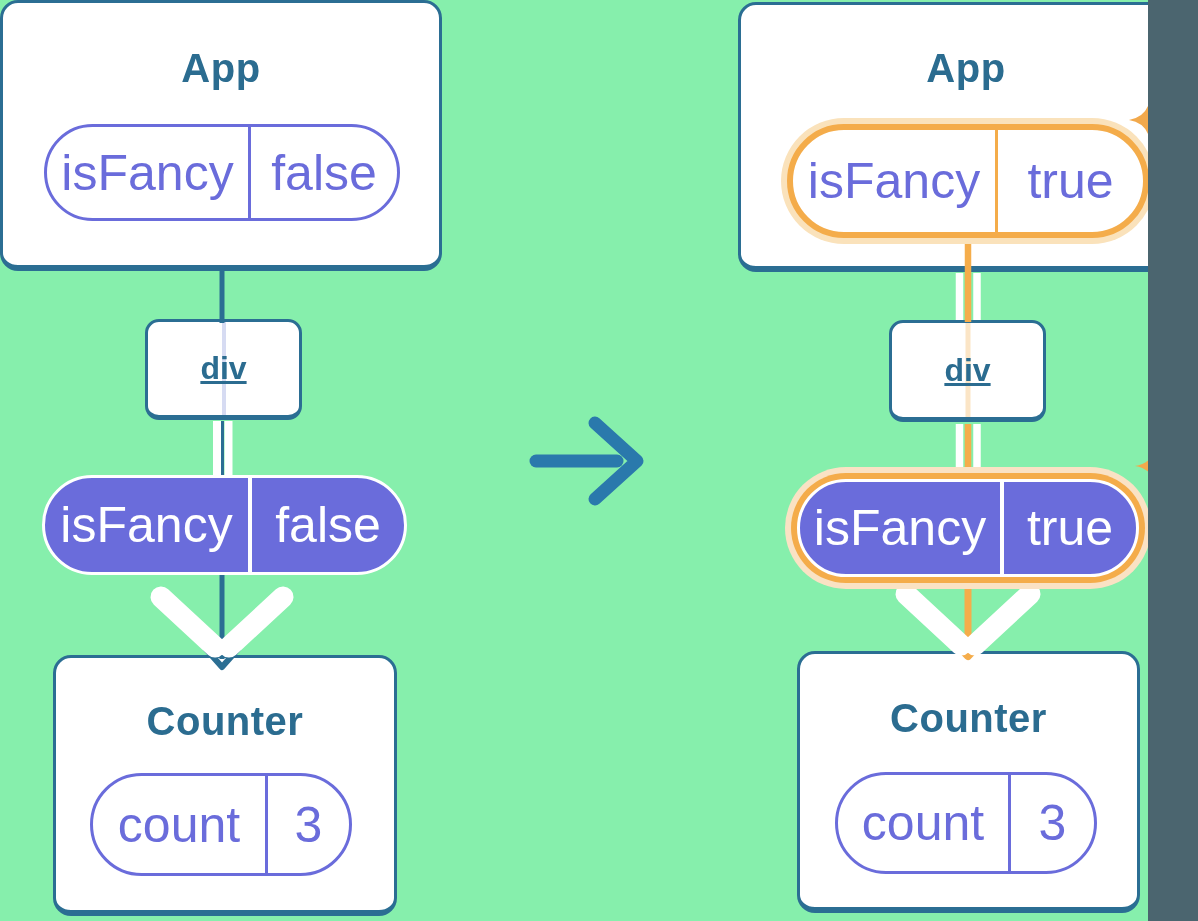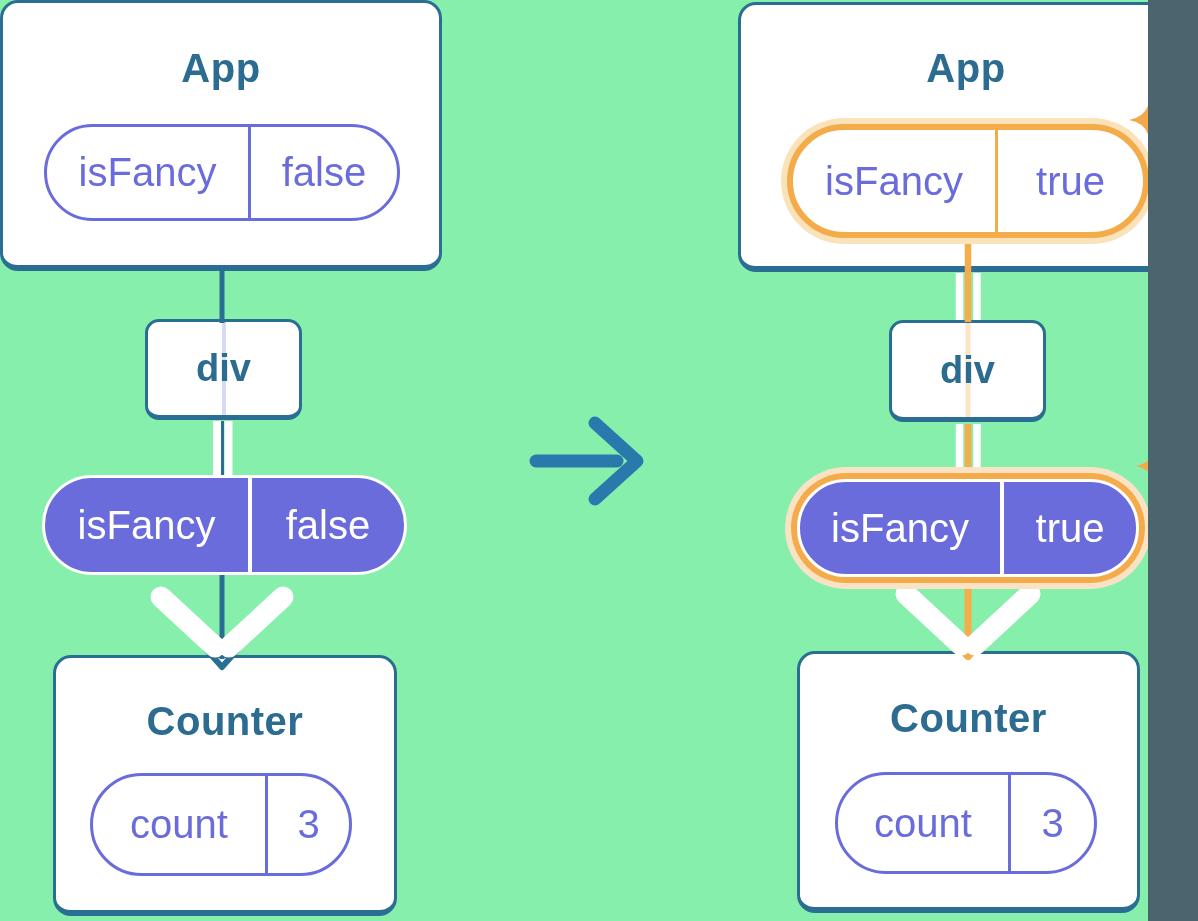--- a/index.html
+++ b/index.html
@@ -17,34 +17,34 @@
   .card.small {
     border-radius:14px; border-bottom-width:5px;
     display:flex; align-items:center; justify-content:center;
   }
   .ghost {
     position:absolute; top:0; bottom:0; left:50%;
     transform:translateX(-50%); width:4px;
   }
   .ghost.before { background:#D6DBF2; }
   .ghost.after  { background:#FBE5C6; width:5px; }
-  .div-label { position:relative; font-size:38px; font-weight:600; color:#2B6C90; }
+  .div-label { position:relative; font-size:32px; font-weight:600; color:#2B6C90;text-decoration:underline; }
   
   .heading {
     position:absolute; z-index:3; text-align:center;
     font-size:40px; font-weight:600; color:#2B6C90; letter-spacing:.5px;
   }
   
   .pill {
     position:absolute; box-sizing:border-box; display:flex;
     border-radius:999px; overflow:hidden; z-index:3;
   }
   .pill .cell {
     display:flex; align-items:center; justify-content:center;
-    font-size:40px; flex:0 0 auto;
+    font-size:50px; flex:0 0 auto;
   }
   .pill .cell.grow { flex:1 1 auto; }
   .pill .sep { flex:none; }
   .outline { background:#fff; border:3px solid #6A6CDB; color:#6A6CDB; }
   .outline .sep { width:3px; background:#6A6CDB; }
   .filled { background:#6A6CDB; border:3px solid #fff; color:#fff; }
   .filled .sep { width:4px; background:#fff; }
   .hl-outline {
     background:#fff; border:6px solid #F4AC4A; color:#6A6CDB;
     box-shadow:0 0 0 6px #FAE2BB;

